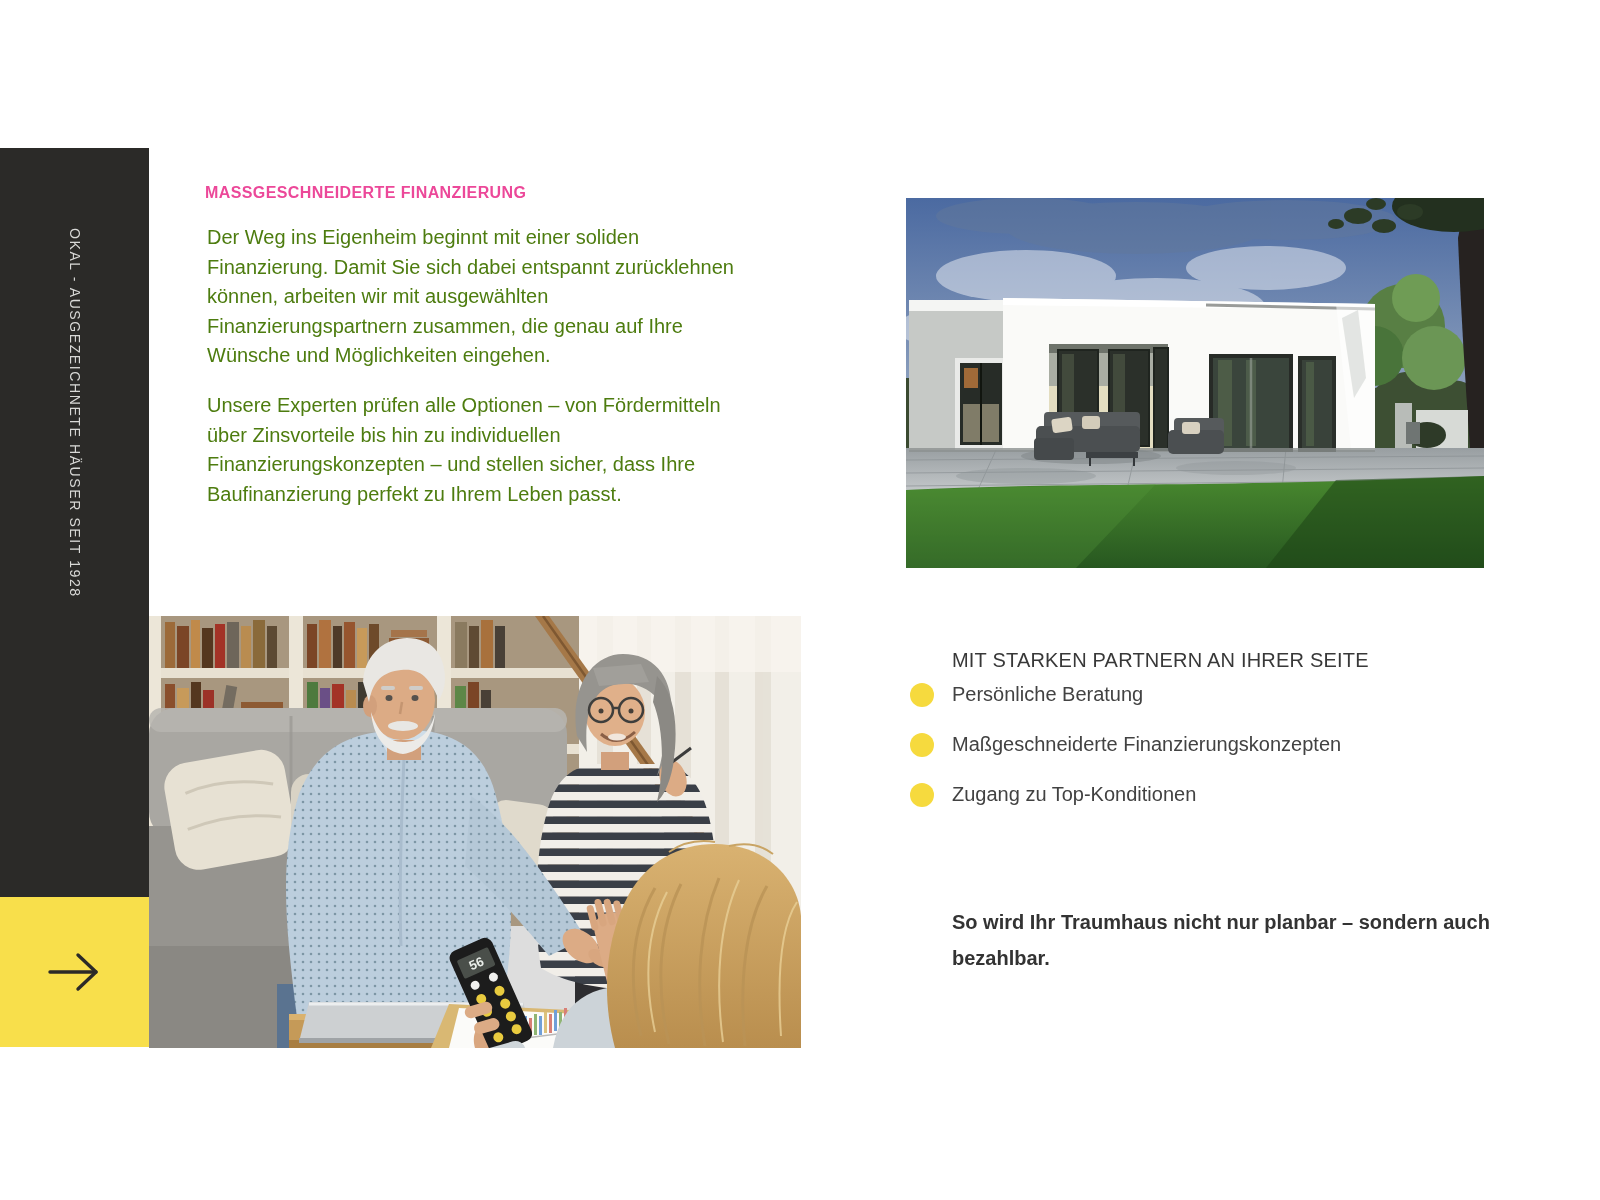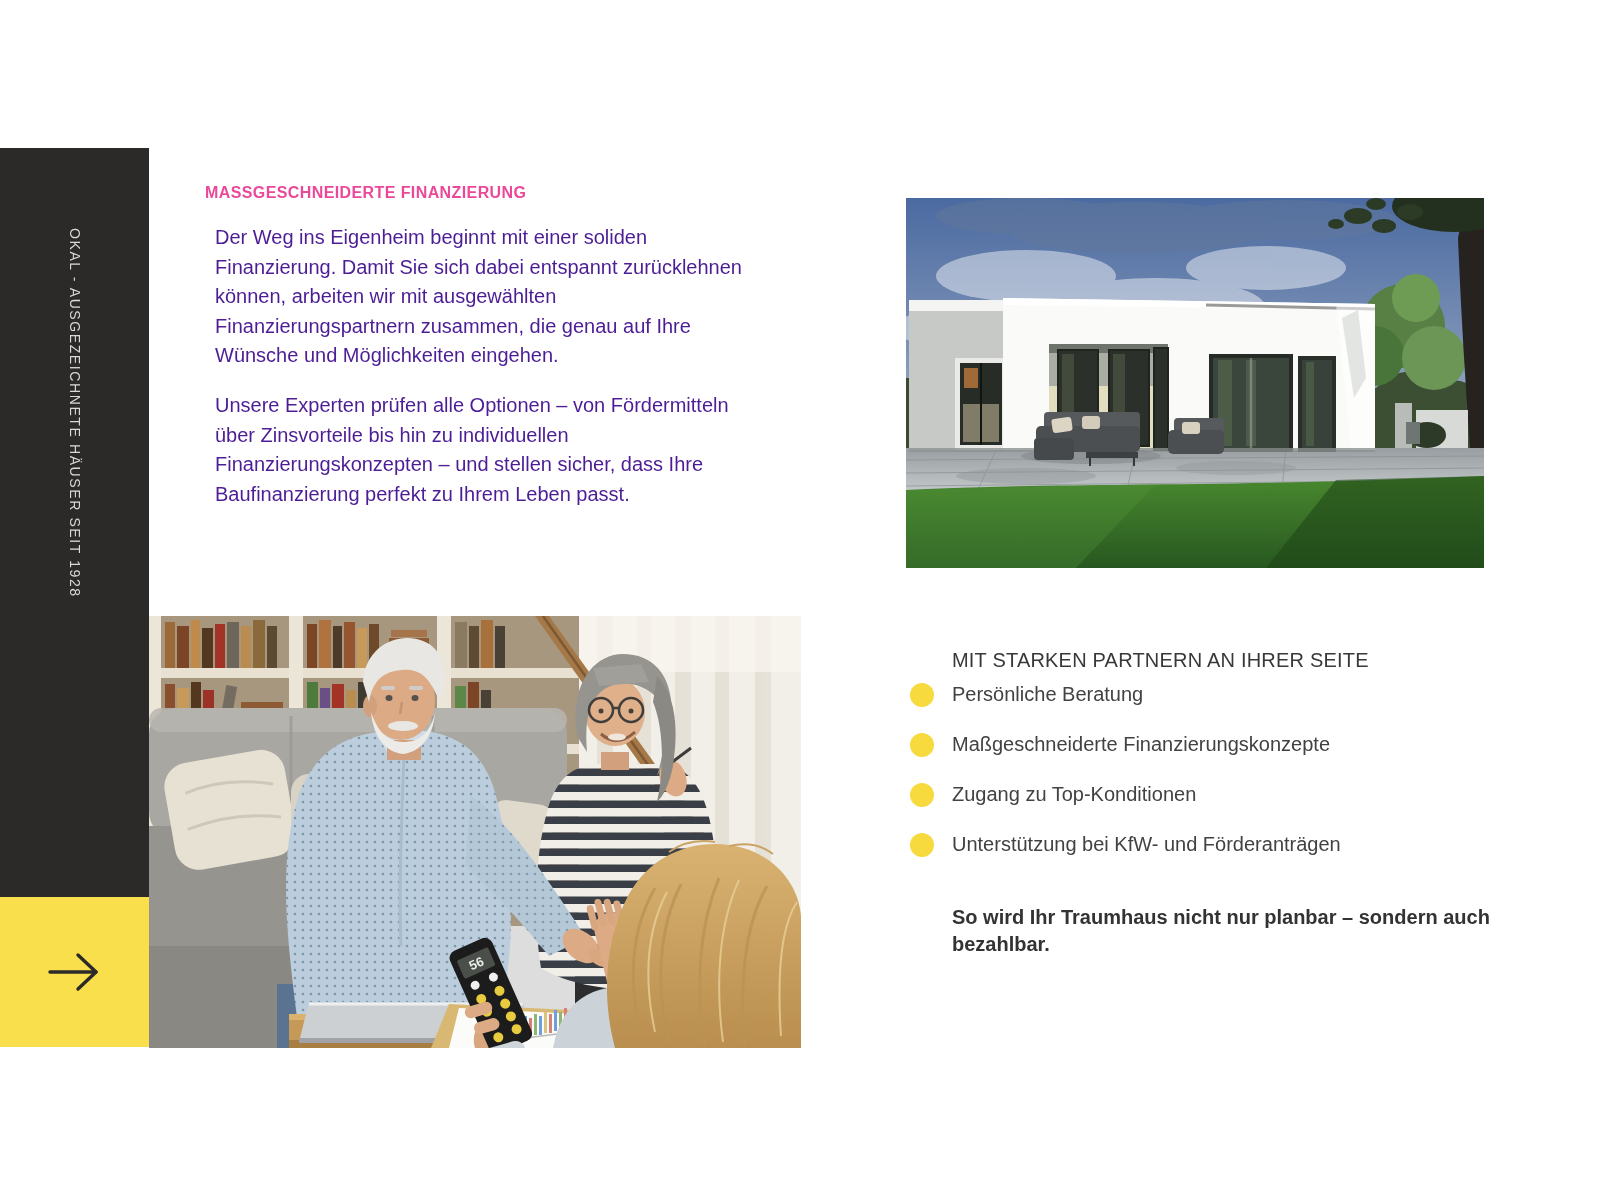--- a/index.html
+++ b/index.html
@@ -13,35 +13,35 @@
     position:absolute; top:80px; left:50%; transform:translateX(-50%);
     writing-mode:vertical-rl; text-orientation:mixed;
     color:#d9d9d7; font-size:14px; letter-spacing:1.6px; white-space:nowrap;
   }
   .nextbox {
     position:absolute; left:0; top:897px; width:149px; height:150px;
     background:#f8df4b; display:flex; align-items:center; justify-content:center; cursor:pointer;
   }
   
   .h1 { position:absolute; left:205px; top:184px; font-size:16px; font-weight:bold; color:#ec4899; letter-spacing:.4px; }
-  .para { position:absolute; left:215px; width:610px; font-size:20px; line-height:29.5px; color:#4c1d95; white-space:pre-line; }
+  .para { position:absolute; left:207px; width:610px; font-size:20px; line-height:29.5px; color:#4d7c0f; white-space:pre-line; }
   .p1 { top:223px; }
   .p2 { top:391px; }
   
   .photo { position:absolute; overflow:hidden; background:#ddd; }
   .photo svg { display:block; width:100%; height:100%; }
   .photo-people { left:149px; top:616px; width:652px; height:432px; }
   .photo-house { left:906px; top:198px; width:578px; height:370px; }
   
   .h2 { position:absolute; left:952px; top:649px; font-size:20px; font-weight:normal; color:#383838; letter-spacing:.2px; }
   .plist { position:absolute; left:910px; top:683px; list-style:none; margin:0; padding:0; }
   .plist li { display:flex; align-items:flex-start; height:50px; }
   .bullet { width:24px; height:24px; border-radius:50%; background:#f6da3e; margin-right:18px; flex:none; }
   .plist .label { font-size:20px; color:#424242; }
-  .conclusion { position:absolute; left:952px; top:904px; font-size:20px; line-height:27px; font-weight:bold; color:#333333; white-space:pre-line; }
+  .conclusion { position:absolute; left:952px; top:904px; font-size:20px; line-height:36px; font-weight:bold; color:#333333; white-space:pre-line; }
 </style>
 </head>
 <body>
 
 <div class="canvas">
 
   <div class="sidebar">
     <div class="vtext">OKAL - AUSGEZEICHNETE HÄUSER SEIT 1928</div>
   </div>
 
@@ -436,28 +436,24 @@
 
   <div class="h2">MIT STARKEN PARTNERN AN IHRER SEITE</div>
 
   <ul class="plist">
     <li>
       <span class="bullet"></span>
       <span class="label">Persönliche Beratung</span>
     </li>
     <li>
       <span class="bullet"></span>
-      <span class="label">Maßgeschneiderte Finanzierungskonzepte</span>
+      <span class="label">Maßgeschneiderte Finanzierungskonzepten</span>
     </li>
     <li>
       <span class="bullet"></span>
       <span class="label">Zugang zu Top-Konditionen</span>
     </li>
-    <li>
-      <span class="bullet"></span>
-      <span class="label">Unterstützung bei KfW- und Förderanträgen</span>
-    </li>
   </ul>
 
   <div class="conclusion">So wird Ihr Traumhaus nicht nur planbar – sondern auch
 bezahlbar.</div>
 
 </div>
 
 </body></html>

